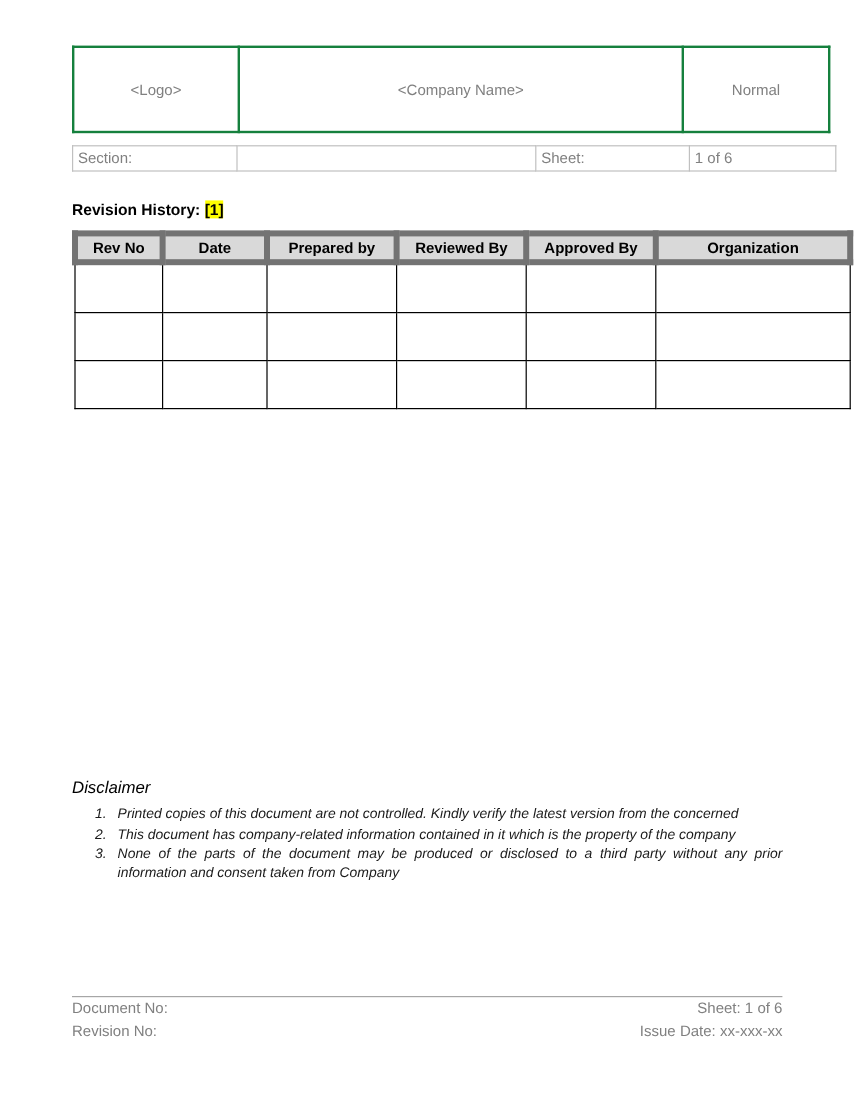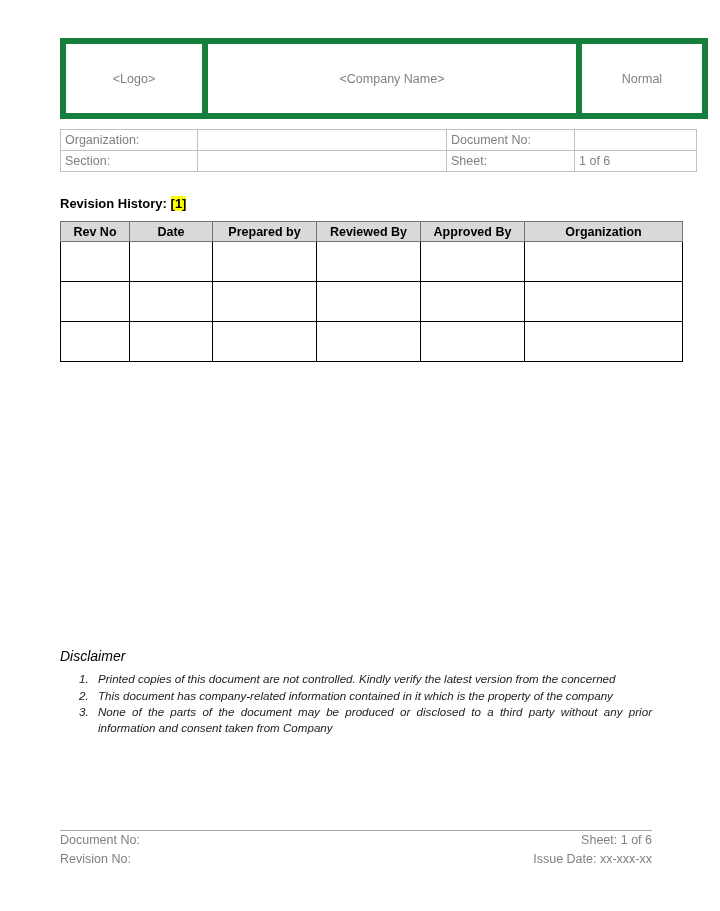--- a/index.html
+++ b/index.html
@@ -22,21 +22,21 @@
     width: 600px;
   }
 
   
   .hdr-table {
     width: 600px;
     border-collapse: collapse;
     table-layout: fixed;
   }
   .hdr-table td {
-    border: 6px solid #15803d;
+    border: 2px solid #15803d;
     height: 37px;
     text-align: center;
     vertical-align: middle;
     color: #808080;
     font-size: 12.5px;
     font-family: "Liberation Sans", sans-serif;
     padding: 16px 4px;
     margin-top: 46px;
   }
   .col-logo   { width: 128px; }
@@ -96,21 +96,21 @@
 
   .rev-table {
     margin-top: 10px;
     width: 592px;
     border-collapse: collapse;
     table-layout: fixed;
     border: 1px solid #000000;
   }
   .rev-table th {
     background: #d9d9d9;
-    border: 1px solid #737373;
+    border: 5px solid #737373;
     height: 17px;
     font-size: 12.5px;
     font-weight: bold;
     color: #000000;
     text-align: center;
     vertical-align: middle;
     padding: 1px 2px;
   }
   .rev-table td {
     border: 1px solid #000000;
@@ -186,26 +186,20 @@
         <td class="col-logo">&lt;Logo&gt;</td>
         <td class="col-name">&lt;Company Name&gt;</td>
         <td class="col-normal">Normal</td>
       </tr>
     </tbody>
   </table>
 
 
   <table class="info-table">
     <tbody>
-      <tr>
-        <td class="ic1">Organization:</td>
-        <td class="ic2"></td>
-        <td class="ic3">Document No:</td>
-        <td class="ic4"></td>
-      </tr>
       <tr>
         <td class="ic1">Section:</td>
         <td class="ic2"></td>
         <td class="ic3">Sheet:</td>
         <td class="ic4">1 of 6</td>
       </tr>
     </tbody>
   </table>
 
   <div class="rev-heading">

